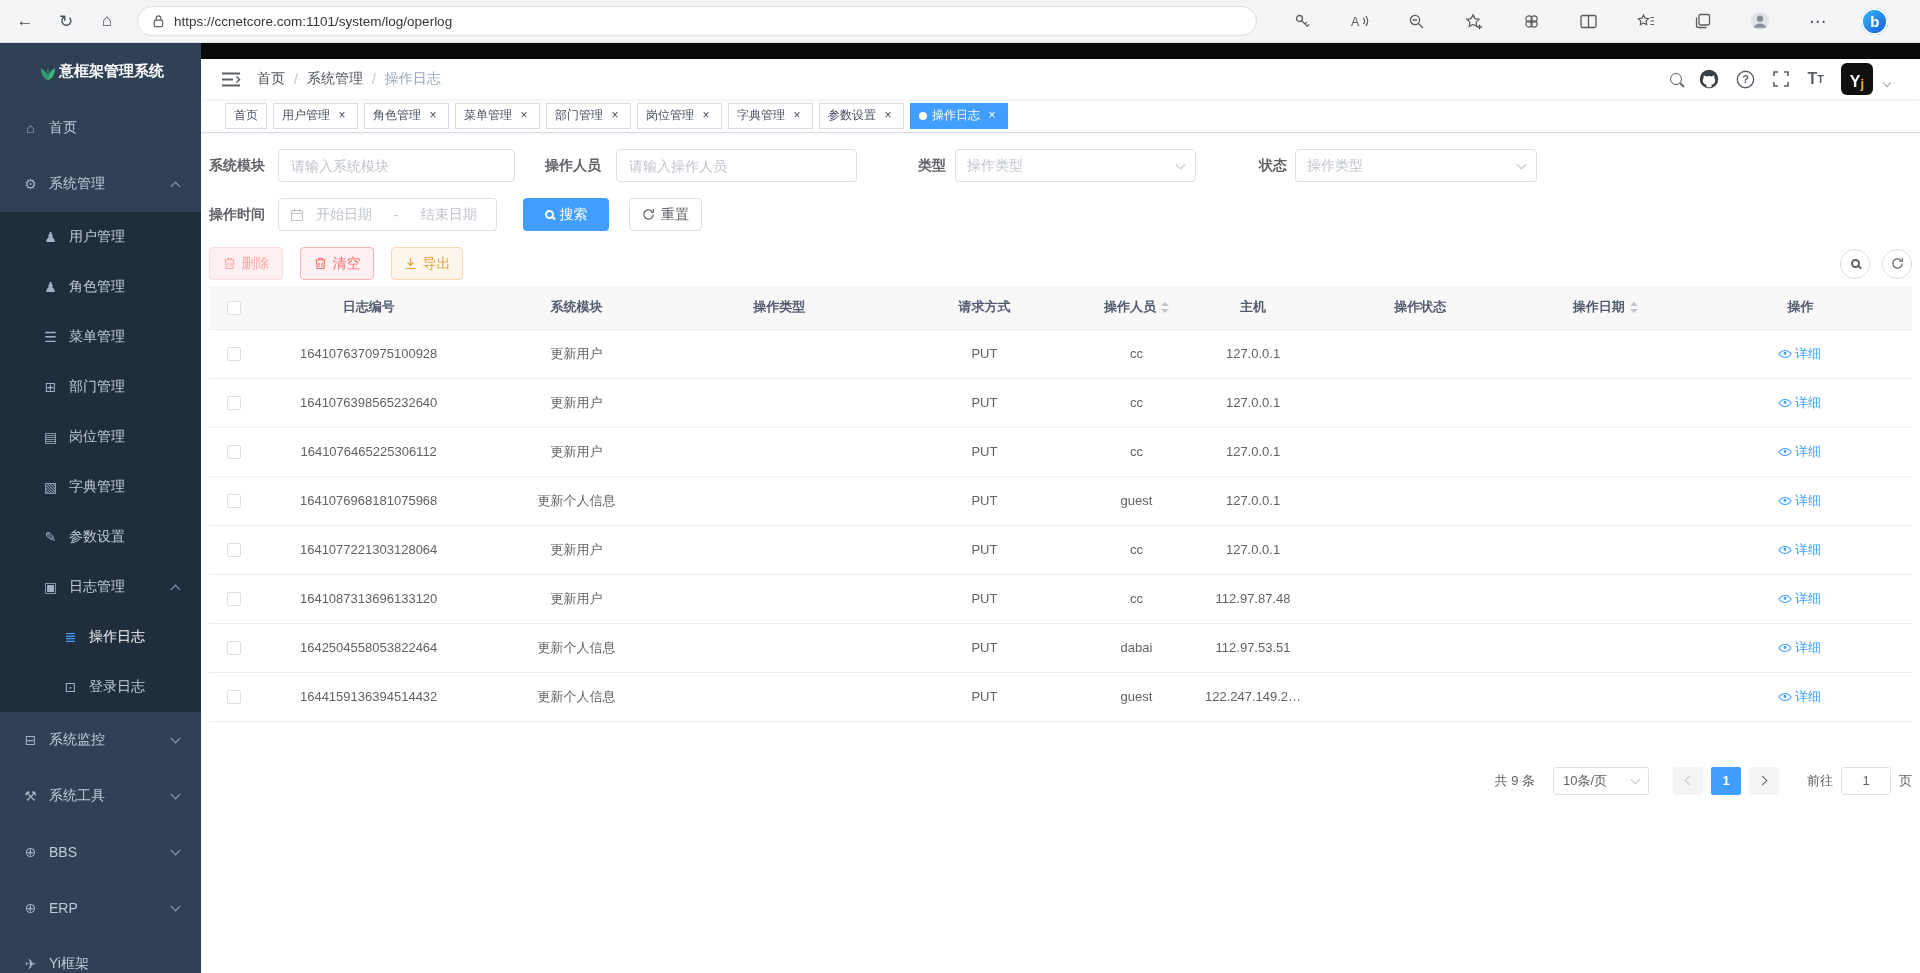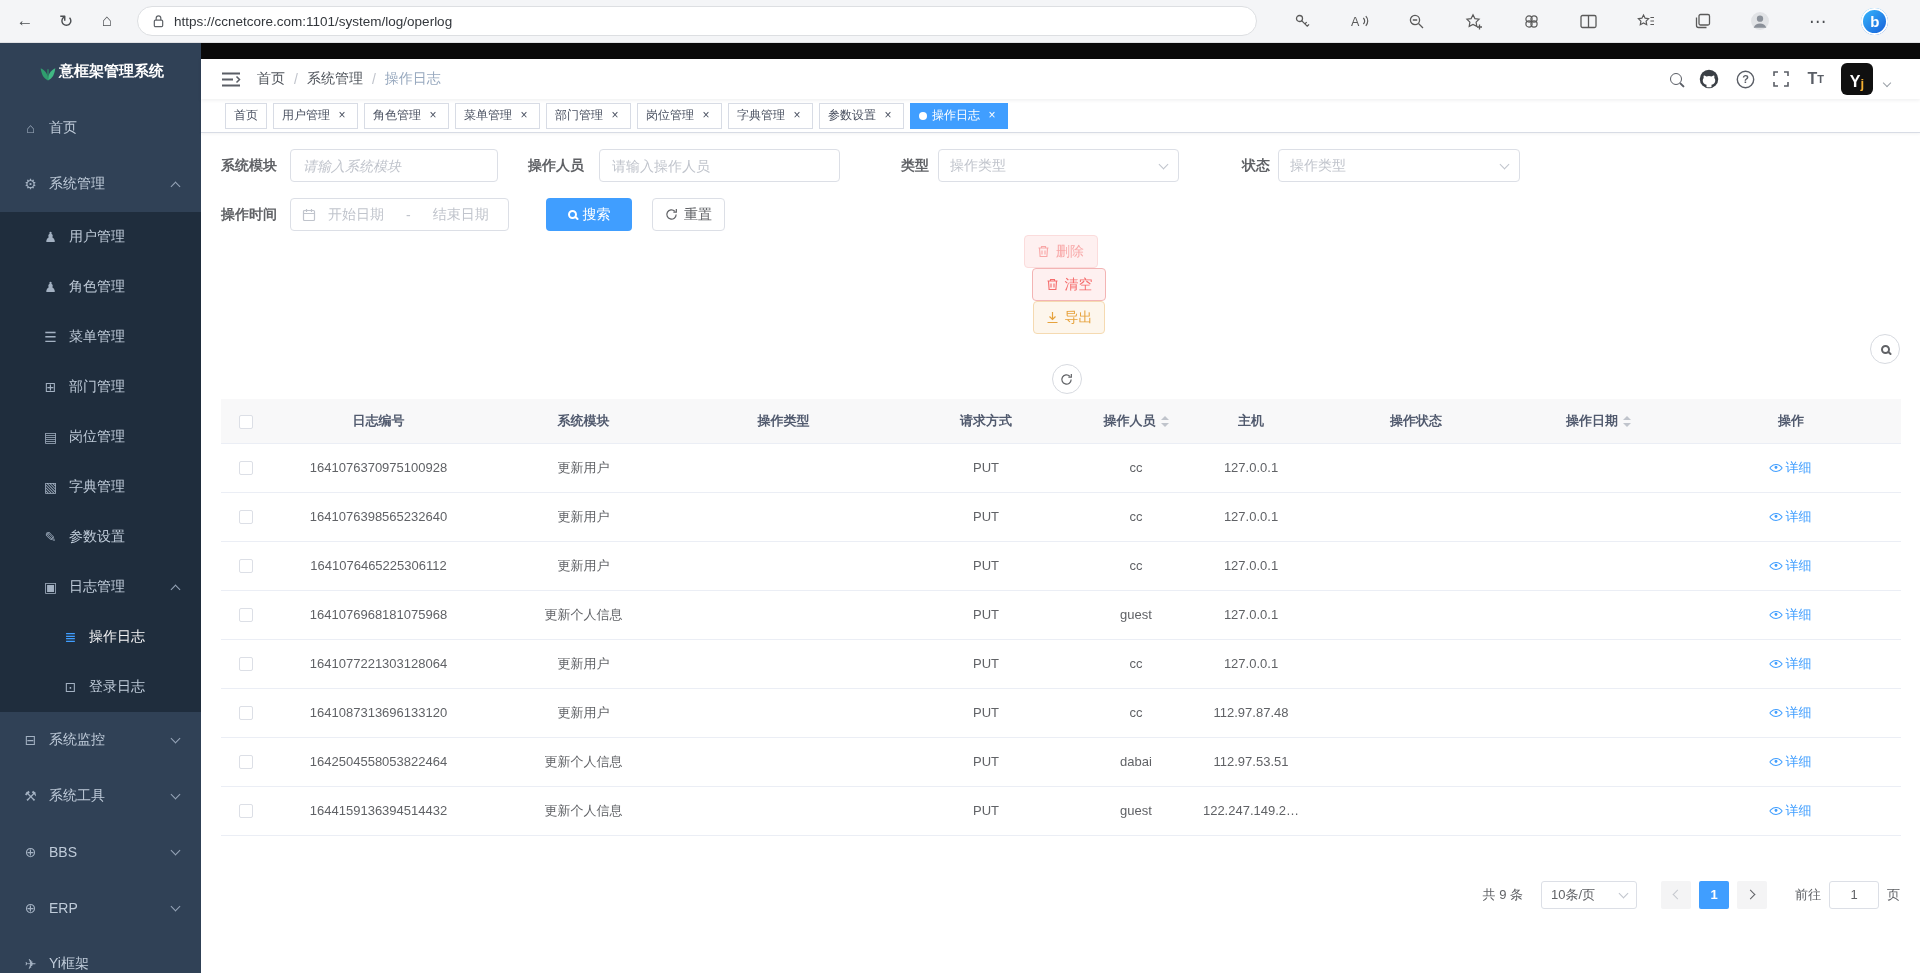--- a/index.html
+++ b/index.html
@@ -66,21 +66,21 @@
     border-bottom:1px solid #d8dce5;box-shadow:0 1px 3px rgba(0,0,0,.05);position:relative;z-index:2;}
   .tag{height:26px;display:inline-flex;align-items:center;padding:0 8px;border:1px solid #d8dce5;
     background:#fff;color:#495060;font-size:12px;gap:5px;cursor:pointer;white-space:nowrap;}
   .tag .dot{width:8px;height:8px;border-radius:50%;background:#fff;display:none;}
   .tag.active{background:#409EFF;border-color:#409EFF;color:#fff;}
   .tag.active .dot{display:inline-block;}
   .tag .close{font-style:normal;width:14px;height:14px;line-height:12px;text-align:center;
     border-radius:50%;font-size:12px;}
 
   
-  .content{flex:1;padding:16px 20px 0;overflow:hidden;}
+  .content{flex:1;padding:16px 8px 0;overflow:hidden;}
   .frow{display:flex;align-items:center;}
   .flabel{font-size:14px;font-weight:700;color:#606266;white-space:nowrap;}
   .w70{width:69px;}
   .text-input{height:33px;border:1px solid #dcdfe6;border-radius:4px;padding:0 12px;
     font-size:14px;color:#606266;outline:none;background:#fff;}
   .text-input::placeholder{color:#c0c4cc;}
   .finput{height:33px;border:1px solid #dcdfe6;border-radius:4px;background:#fff;
     display:flex;align-items:center;padding:0 11px;font-size:14px;cursor:pointer;}
   .finput .ph{color:#c0c4cc;white-space:nowrap;}
   .chev{width:7px;height:7px;border-right:1.3px solid #c0c4cc;border-bottom:1.3px solid #c0c4cc;
@@ -395,21 +395,21 @@
           <i class="dot"></i>
           <span>操作日志</span>
           <i class="close">×</i>
         </span>
       </div>
 
     <div class="content">
 
       <div class="frow" style="margin-bottom:16px;">
         <span class="flabel w70">系统模块</span>
-        <input class="text-input" style="width: 208px; font-style: italic;" placeholder="请输入系统模块">
+        <input class="text-input" style="width: 237px;" placeholder="请输入系统模块">
         <span class="flabel" style="margin-left:30px;margin-right:15px">操作人员</span>
         <input class="text-input" style="width: 241px;" placeholder="请输入操作人员">
         <span class="flabel" style="margin-left:61px;margin-right:9px">类型</span>
         <div class="finput" style="width:241px">
           <span class="ph">操作类型</span>
           <i class="chev down" style="margin-left:auto"></i>
         </div>
         <span class="flabel" style="margin-left:63px;margin-right:8px">状态</span>
         <div class="finput" style="width:242px">
           <span class="ph">操作类型</span>
@@ -423,35 +423,35 @@
           <span style="display:inline-flex;margin-right:12px">
             <svg width="14" height="14" viewBox="0 0 14 14">
                 <rect x="1.5" y="2.5" width="11" height="10" rx="1" fill="none" stroke="#c0c4cc" stroke-width="1.2"></rect>
                 <path d="M1.5 5.5h11M4.5 1v3M9.5 1v3" stroke="#c0c4cc" stroke-width="1.2"></path>
               </svg>
           </span>
           <span class="ph">开始日期</span>
           <span class="ph" style="margin:0 22px">-</span>
           <span class="ph">结束日期</span>
         </div>
-        <button class="btn btn-primary" style="margin-left:37px">
+        <button class="btn btn-primary" style="margin-left:26px">
           <i class="mag"></i>
           <span>搜索</span>
         </button>
         <button class="btn btn-plain" style="margin-left:20px">
           <span style="display:inline-flex">
             <svg width="13" height="13" viewBox="0 0 14 14">
                 <path d="M12 7a5 5 0 1 1-1.5-3.6M12.2 1.2v3.2H9" fill="none" stroke="currentColor" stroke-width="1.3"></path>
               </svg>
           </span>
           <span>重置</span>
         </button>
       </div>
 
-      <div class="frow" style="margin-top:4px;flex-direction:column;">
+      <div class="frow" style="margin-top:16px;">
         <button class="btn btn-danger-dis">
           <span style="display:inline-flex">
             <svg width="13" height="13" viewBox="0 0 13 13">
                 <path d="M1.5 3h10M4.5 3V1.5h4V3M2.5 3l.6 8.5h6.8l.6-8.5M5 5.5v4M8 5.5v4" fill="none" stroke="currentColor" stroke-width="1.1"></path>
               </svg>
           </span>
           <span>删除</span>
         </button>
         <button class="btn btn-danger" style="margin-left:17px">
           <span style="display:inline-flex">

